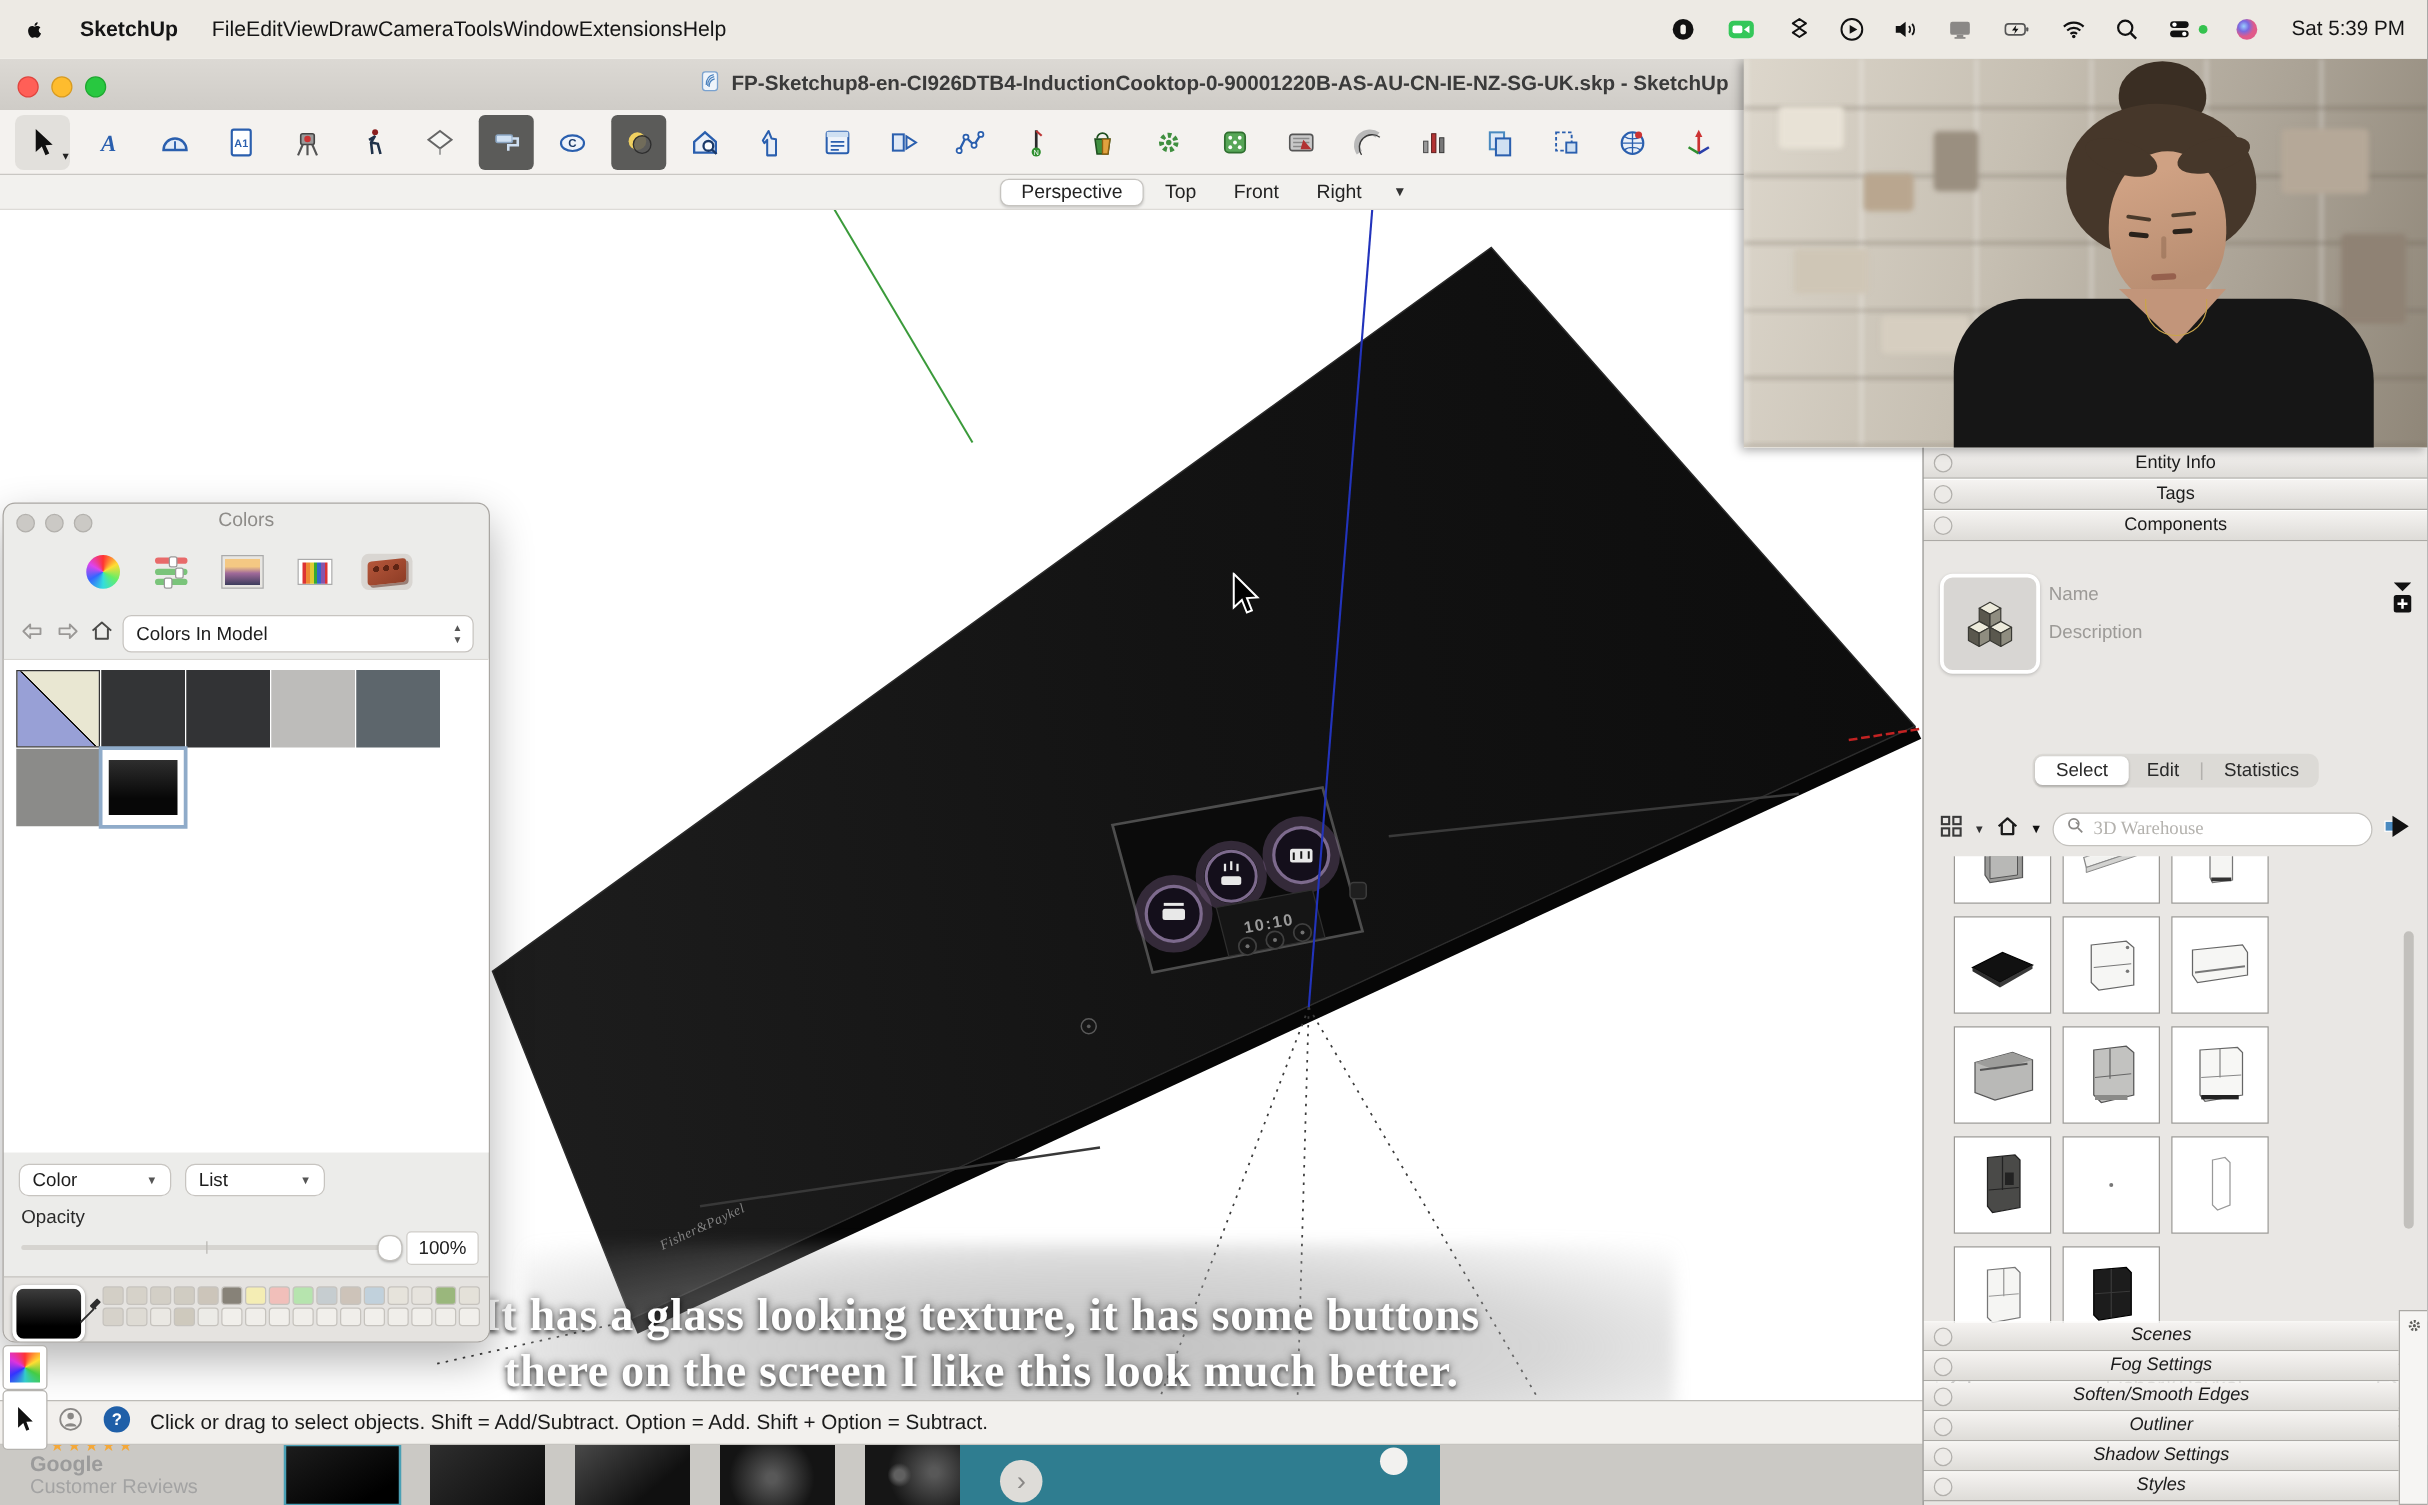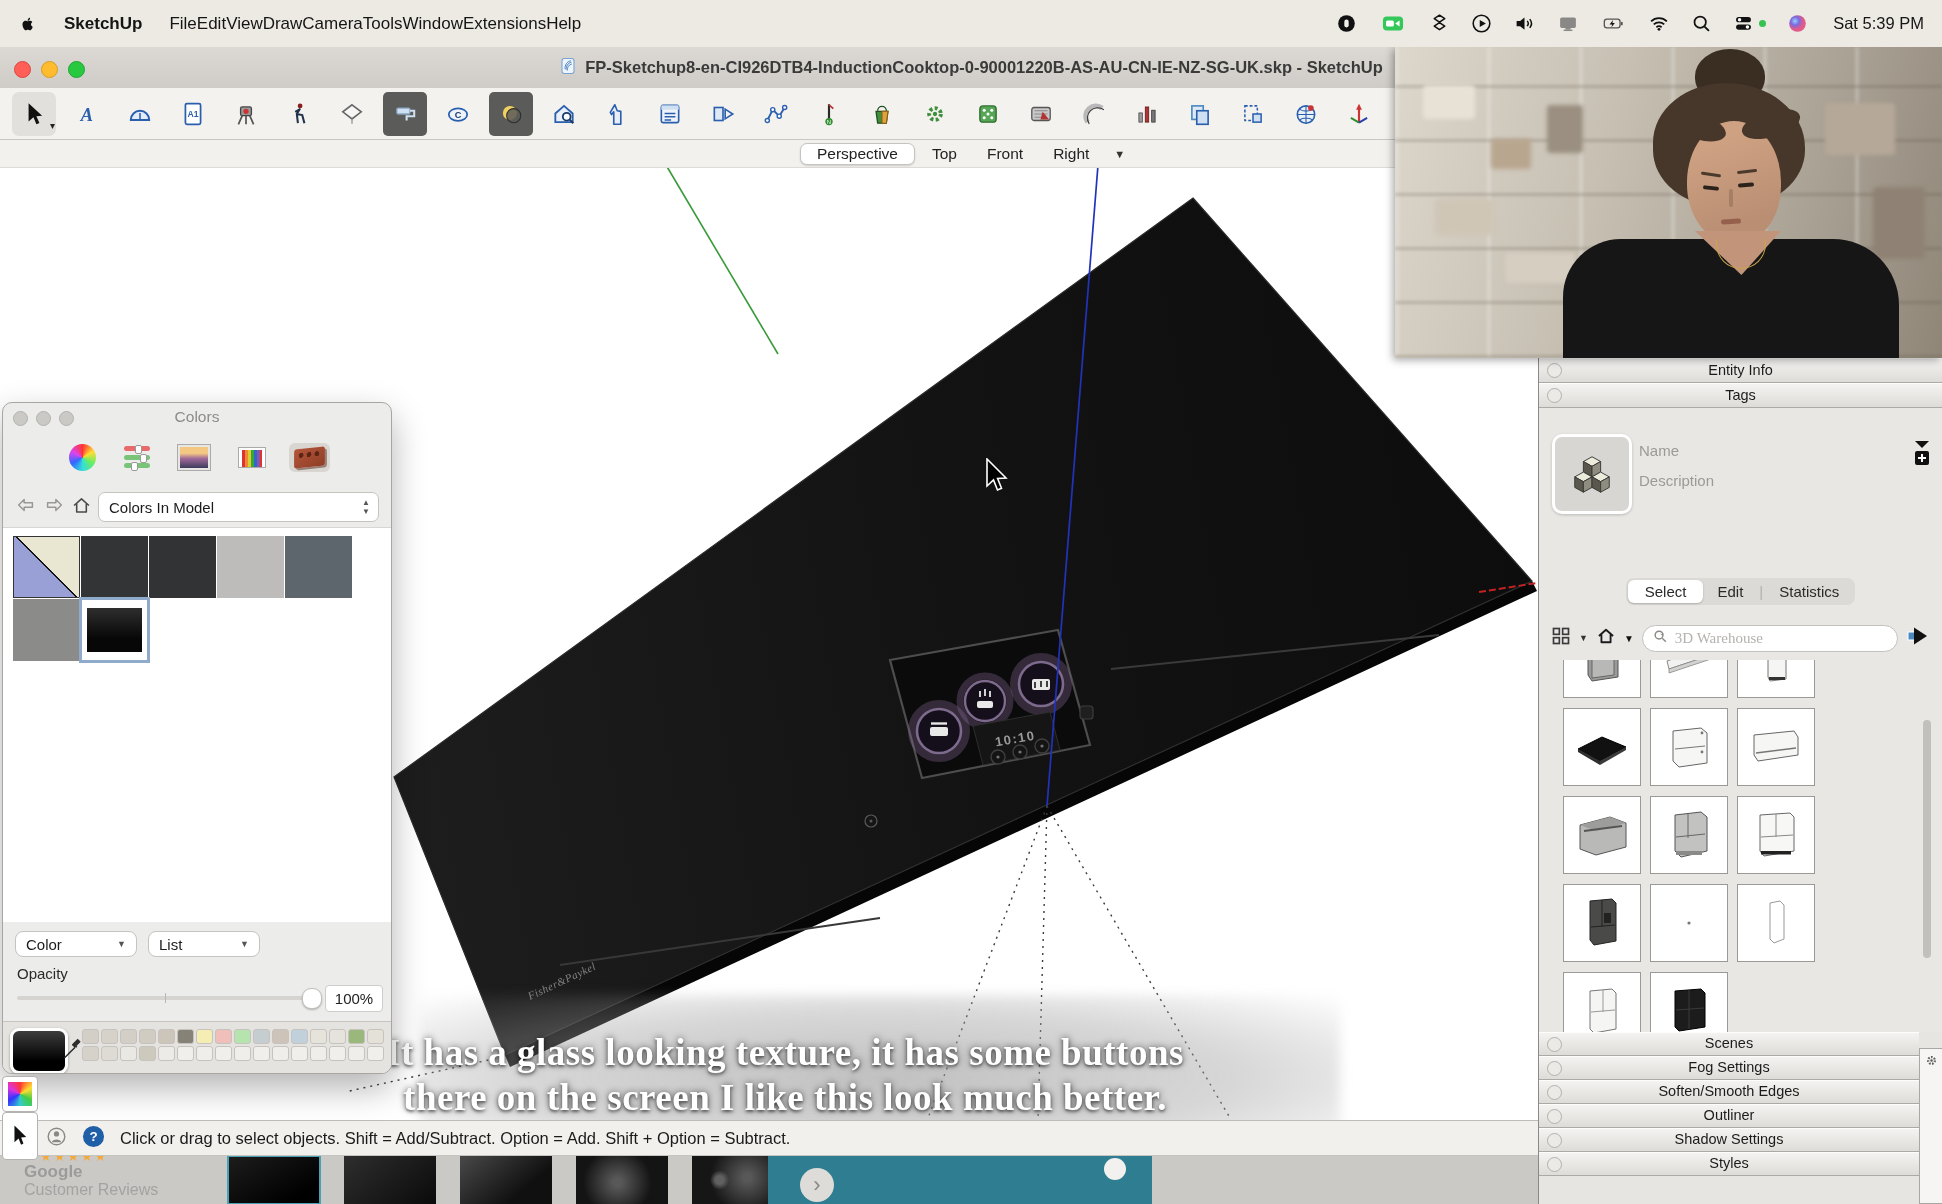--- a/index.html
+++ b/index.html
@@ -134,21 +134,21 @@
   .sb-thumbs{position:absolute;left:24px;top:-40px;display:grid;grid-template-columns:repeat(3,78px);gap:10px 9px;}
   .sb-thumb{width:78px;height:78px;background:#fff;border:1px solid #9b9995;box-sizing:border-box;
     display:flex;align-items:center;justify-content:center;}
   .sb-scroll{position:absolute;right:11px;top:60px;width:8px;height:238px;border-radius:4px;background:#c2c0bc;}
   .sb-pager{position:absolute;left:10px;top:658px;width:380px;height:36px;background:#f1efec;border:1px solid #a9a7a3;
     box-sizing:border-box;display:flex;align-items:center;padding:0 8px;}
   .sb-pager-label{flex:1;text-align:center;font-size:17px;color:#8e8c89;}
   .sb-grip{position:absolute;right:14px;top:700px;width:12px;height:12px;
     background:repeating-linear-gradient(135deg,transparent 0 3px,#9a9894 3px 4px);}
   .sb-collapsed .sb-bar{height:22px;}
-  .sb-collapsed .sb-bar-label{line-height:21px;}
+  .sb-collapsed .sb-bar-label{line-height:21px;font-style:italic;}
   .sb-collapsed .sb-circ{top:3.5px;}
   .sb-collapsed{width:380px;}
   .sb-rightstrip{position:absolute;left:380px;top:690px;width:24px;height:156px;background:#f6f5f3;
     border:1px solid #aaa8a4;box-sizing:border-box;display:flex;justify-content:center;padding-top:4px;}
 
   
   .webcam{position:absolute;left:1395px;top:47px;width:547px;height:311px;overflow:hidden;z-index:6;
     background:linear-gradient(105deg,#ddd7cc 0%,#c6bfb2 38%,#aaa295 72%,#8f8678 100%);box-shadow:-2px 2px 8px rgba(0,0,0,.35);}
   .wc-shelves{position:absolute;inset:0;opacity:.8;filter:blur(1.5px);
     background:repeating-linear-gradient(0deg,rgba(88,78,66,.30) 0 3px,transparent 3px 54px),
@@ -723,20 +723,24 @@
 
   <div class="sidebar">
     <div class="sb-bar">
       <span class="sb-circ"></span>
       <span class="sb-bar-label">Entity Info</span>
     </div>
     <div class="sb-bar">
       <span class="sb-circ"></span>
       <span class="sb-bar-label">Tags</span>
     </div>
+    <div class="sb-bar">
+      <span class="sb-circ"></span>
+      <span class="sb-bar-label">Components</span>
+    </div>
     <div class="sb-comp-body">
       <div class="sb-hero">
         <svg width="46" height="46" viewBox="0 0 48 48">
           <g stroke="#3a3a34" stroke-width="1" stroke-linejoin="round">
             <polygon points="24,6 33,11 24,16 15,11" fill="#edebdc"></polygon>
               <polygon points="15,11 24,16 24,27 15,22" fill="#5a584e"></polygon>
               <polygon points="33,11 24,16 24,27 33,22" fill="#8f8d80"></polygon>
             <polygon points="15,22 24,27 15,32 6,27" fill="#edebdc"></polygon>
               <polygon points="6,27 15,32 15,43 6,38" fill="#5a584e"></polygon>
               <polygon points="24,27 15,32 15,43 24,38" fill="#8f8d80"></polygon>

